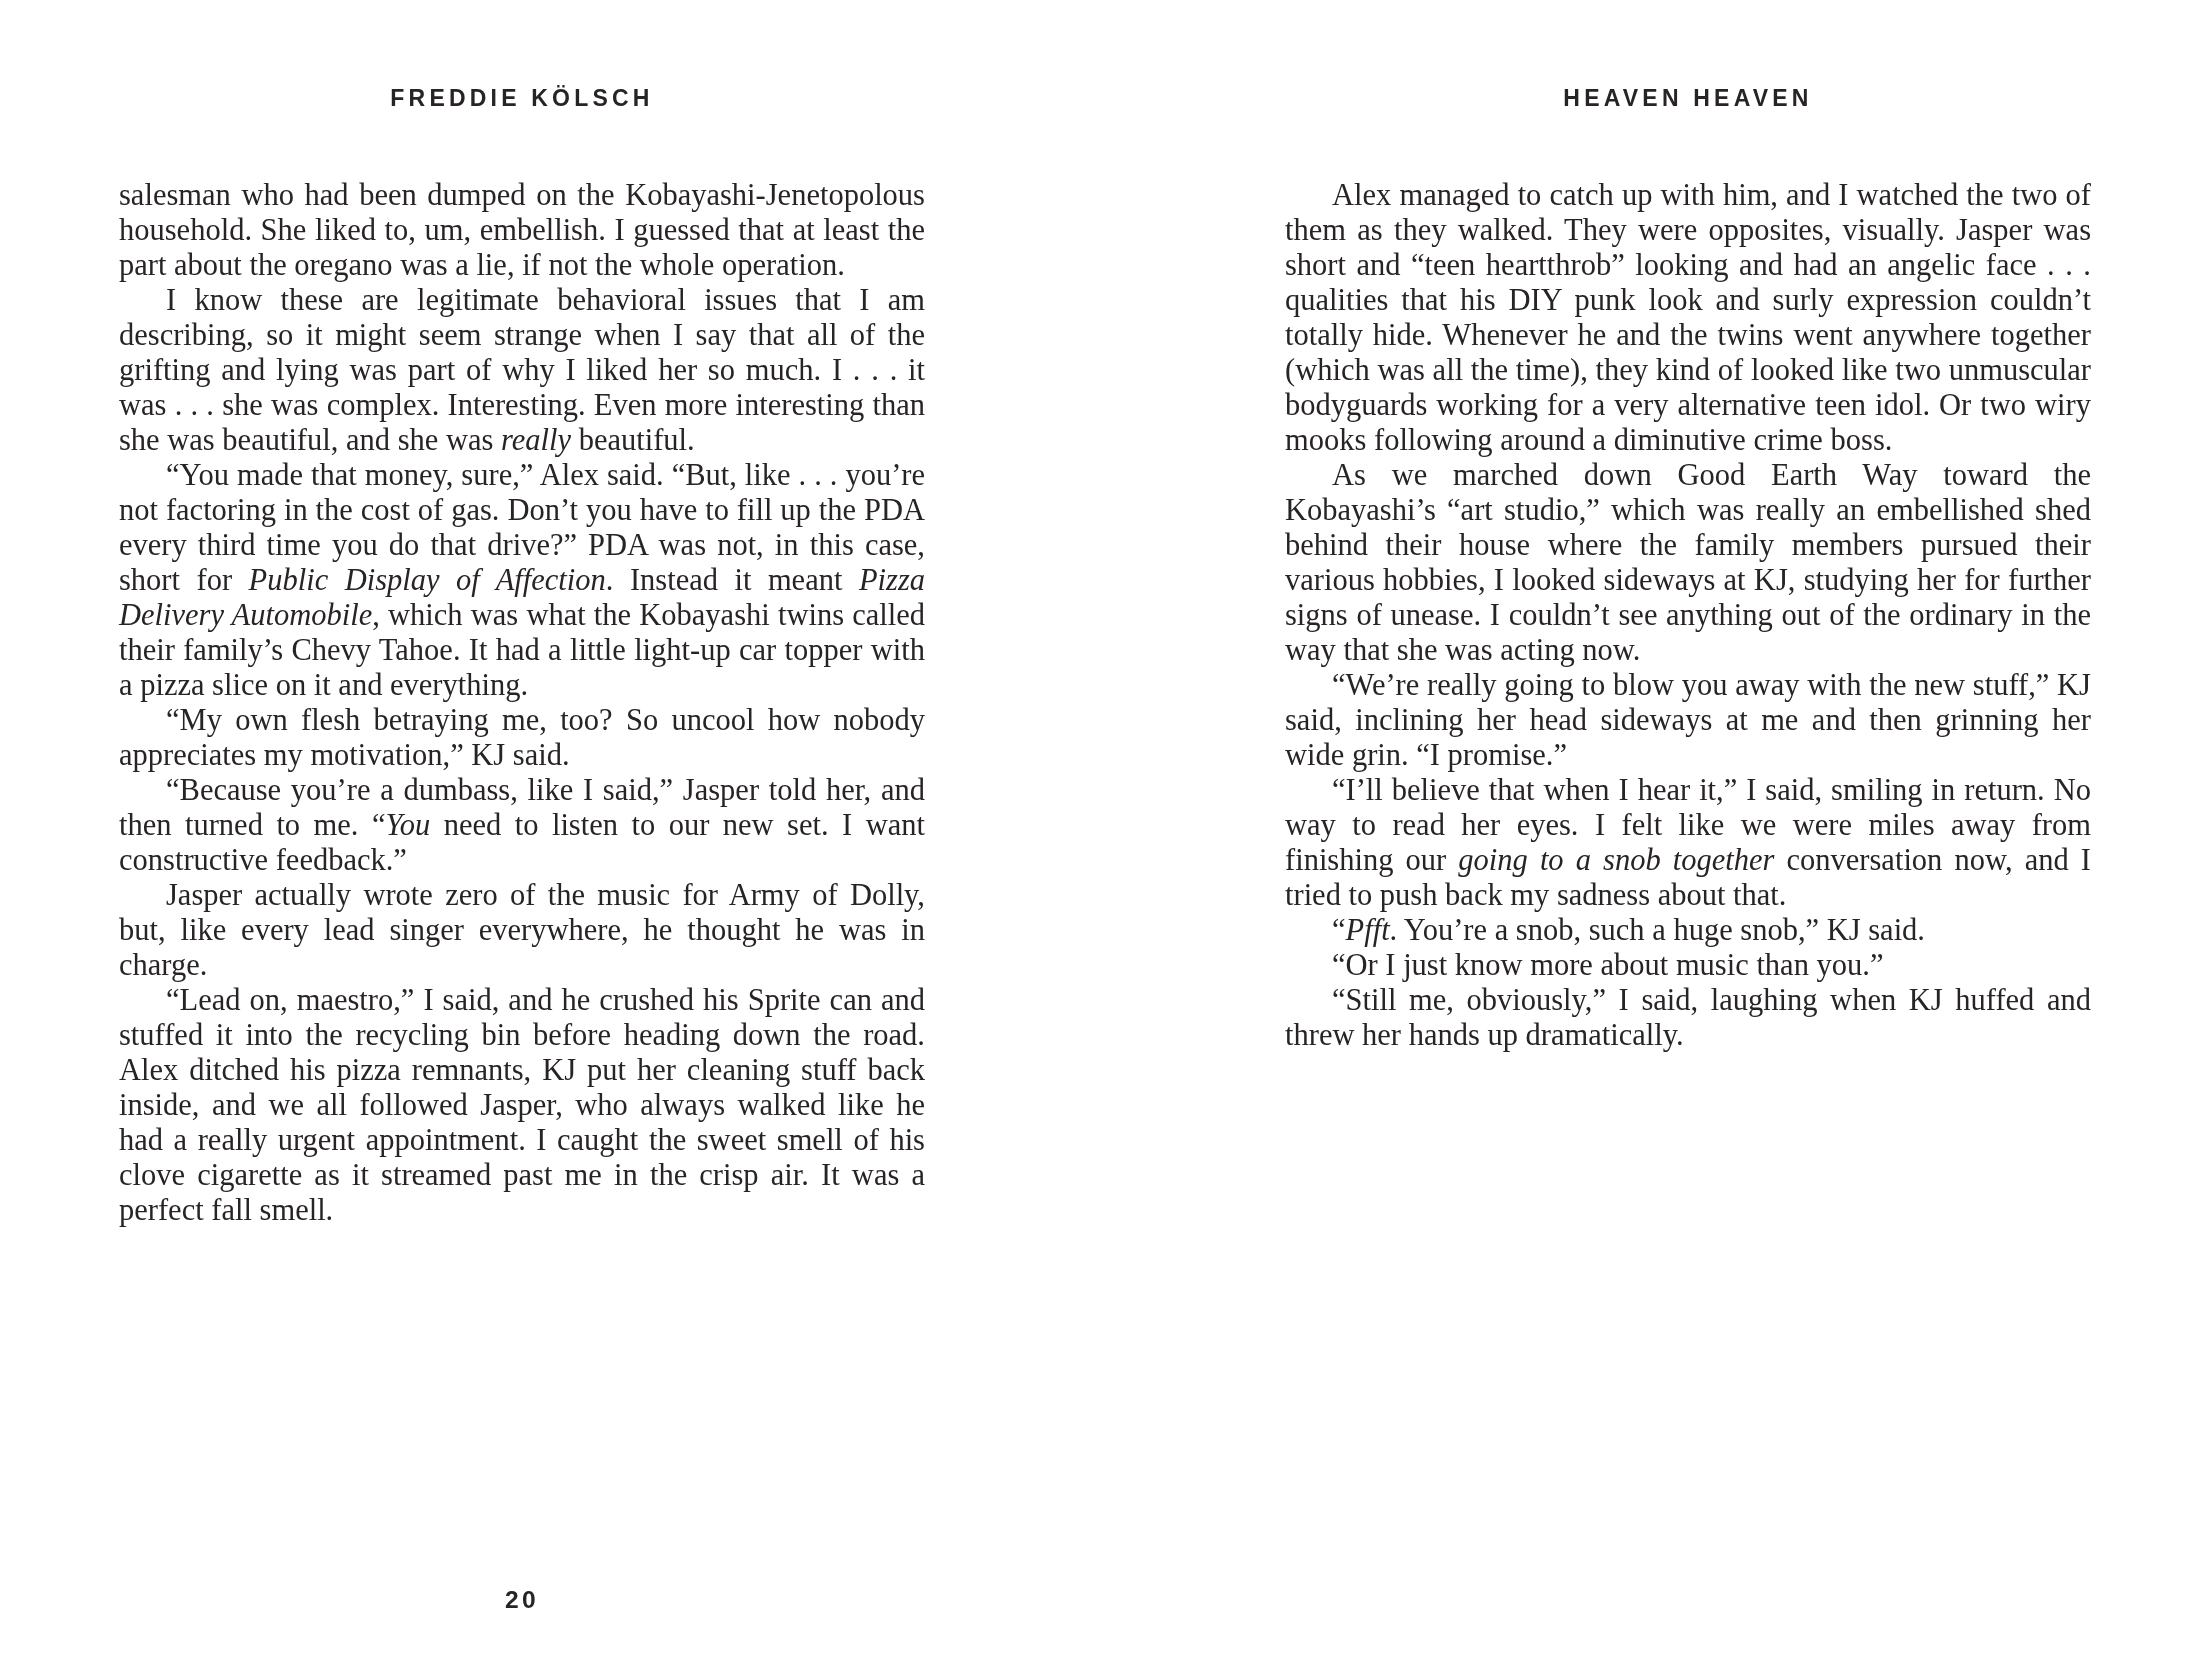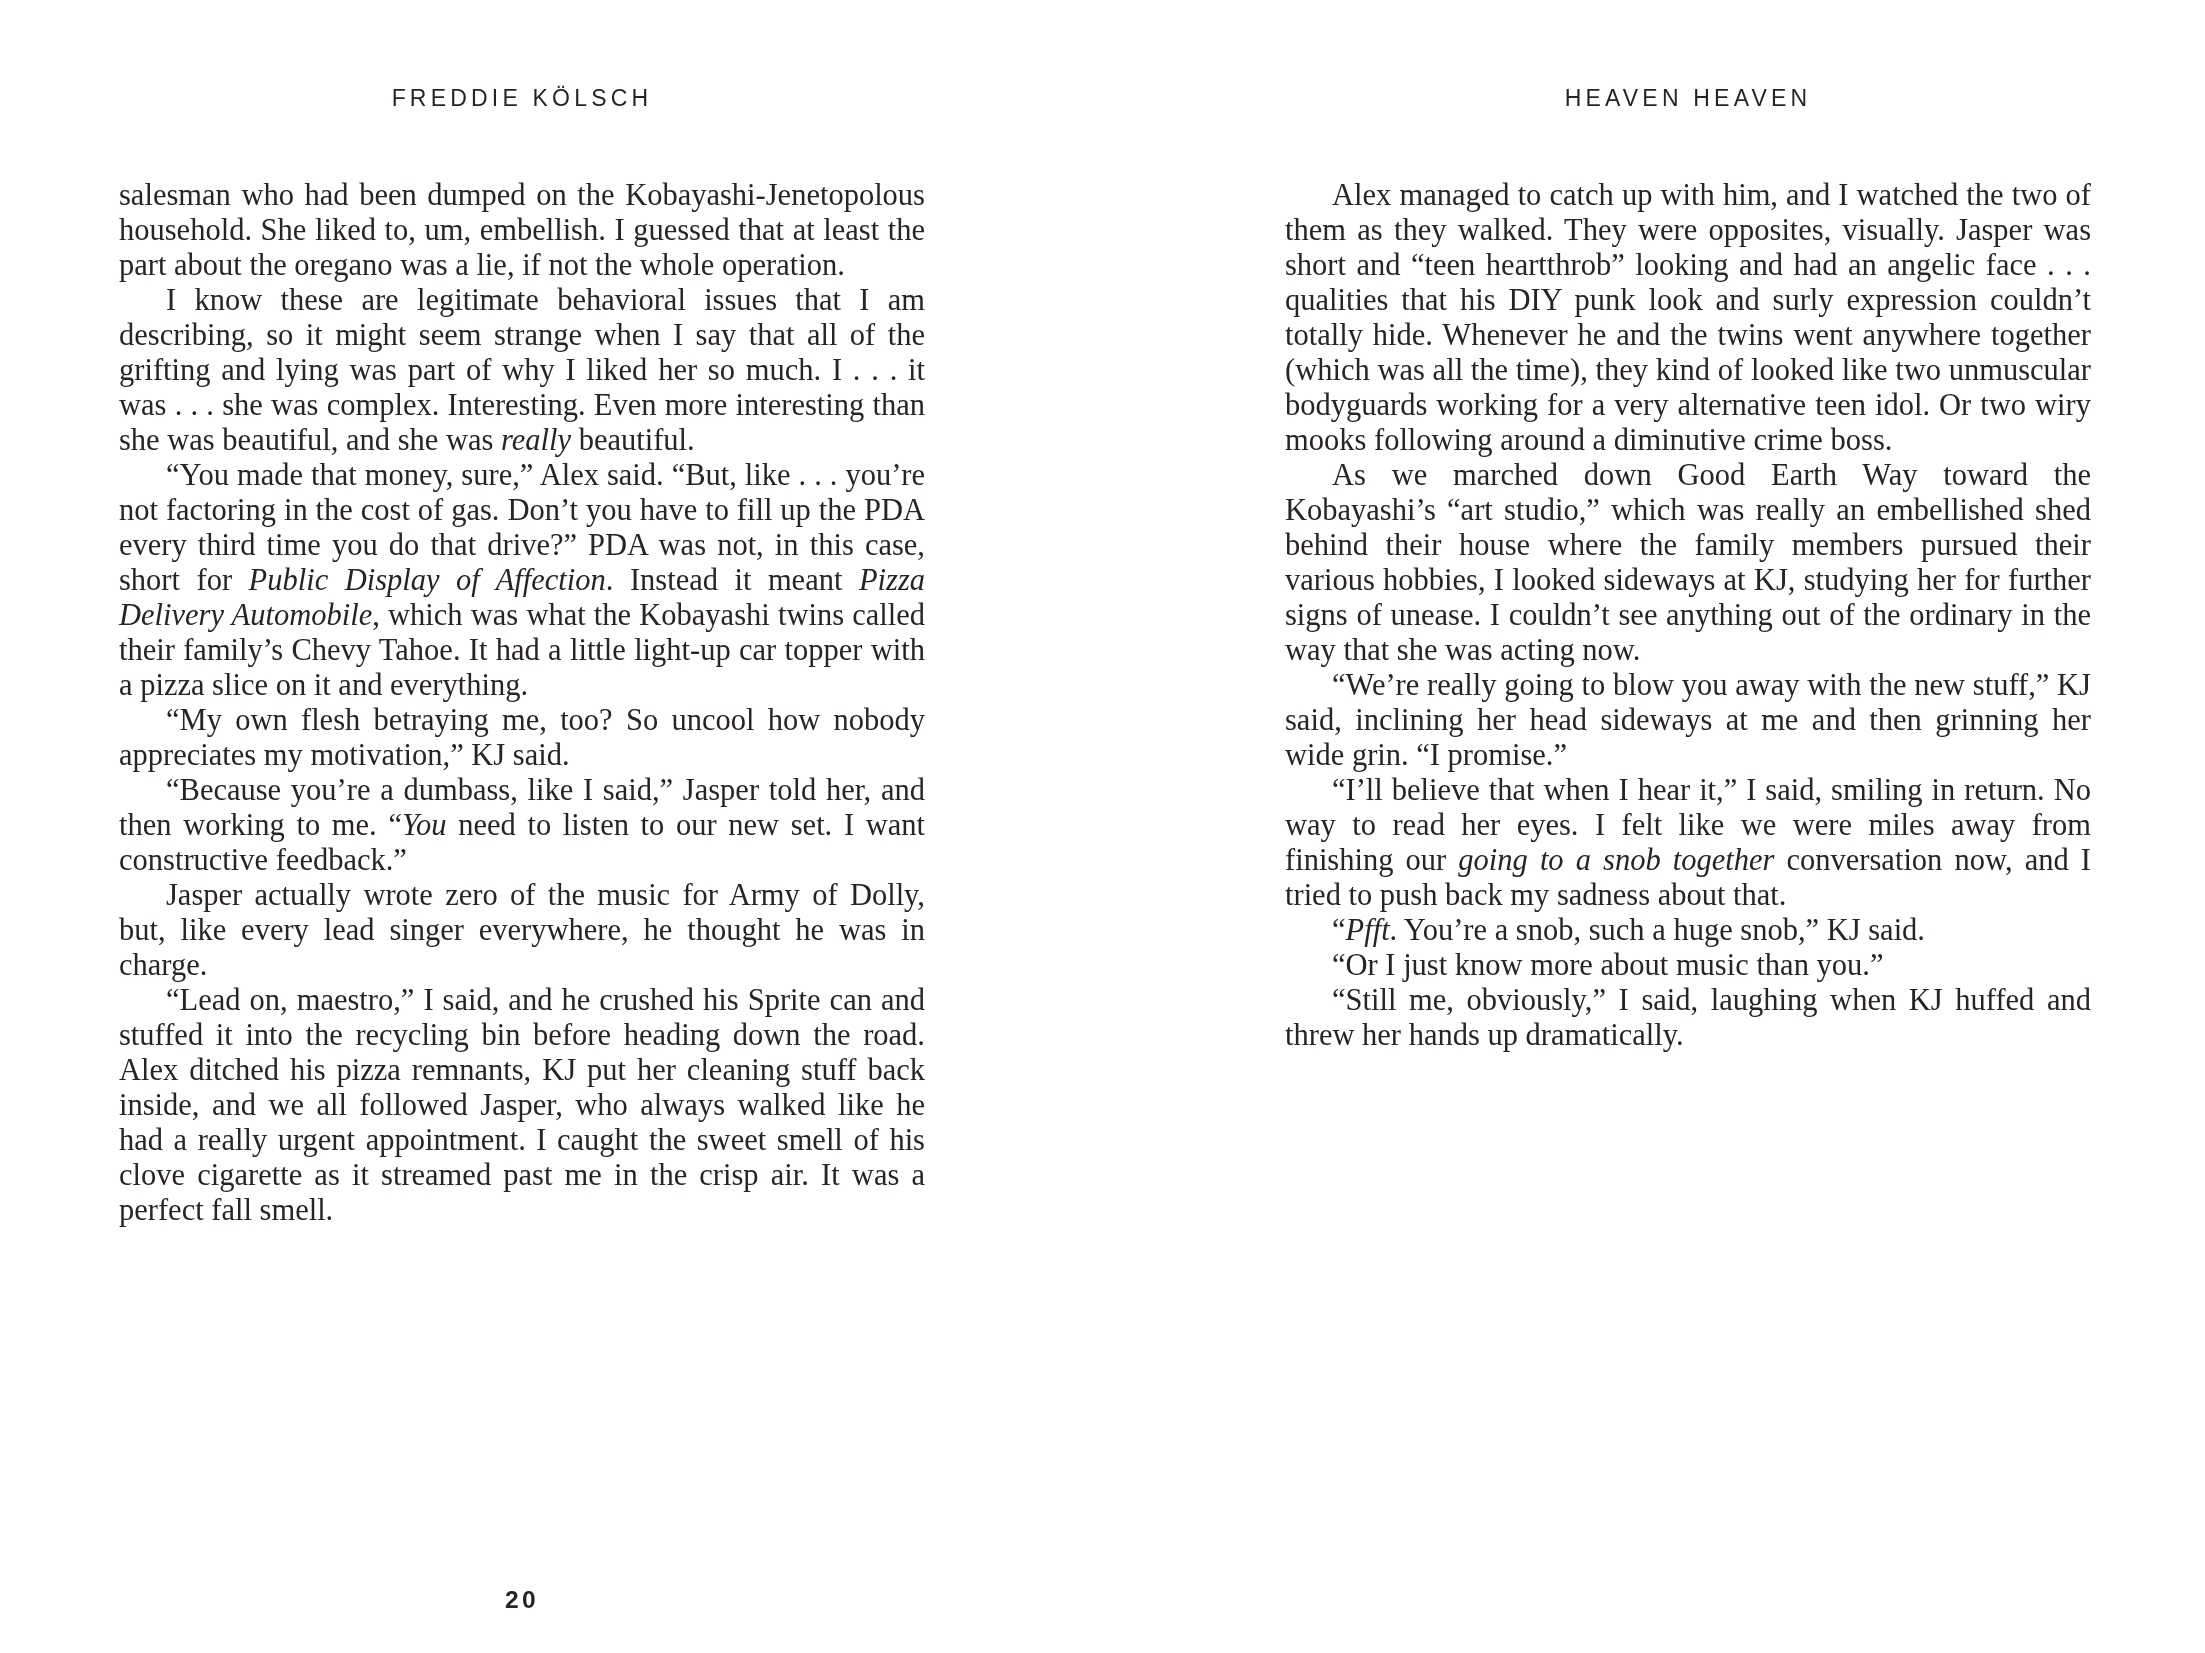--- a/index.html
+++ b/index.html
@@ -14,21 +14,21 @@
     background: #ffffff;
     overflow: hidden;
     font-family: "Liberation Serif", serif;
   }
   .running-header {
     position: absolute;
     top: 85px;
     width: 806px;
     text-align: center;
     font-family: "Liberation Sans", sans-serif;
-    font-weight: normal;
+    font-weight: bold;
     font-size: 23px;
     letter-spacing: 4.2px;
     white-space: nowrap;
   }
   .header-left  { left: 119px; }
   .header-right { left: 1285px; }
   .text-area {
     position: absolute;
     top: 178px;
     width: 806px;
@@ -65,21 +65,21 @@
 
   <div class="running-header header-left">FREDDIE KÖLSCH</div>
 
   <div class="running-header header-right">HEAVEN HEAVEN</div>
 
   <div class="text-area text-left">
       <p class="para"><span>salesman who had been dumped on the Kobayashi-Jenetopolous household. She liked to, um, embellish. I guessed that at least the part about the oregano was a lie, if not the whole operation.</span></p>
       <p class="para indent"><span>I know these are legitimate behavioral issues that I am describing, so it might seem strange when I say that all of the grifting and lying was part of why I liked her so much. I . . . it was . . . she was complex. Interesting. Even more interesting than she was beautiful, and she was </span><em>really</em><span> beautiful.</span></p>
       <p class="para indent"><span>“You made that money, sure,” Alex said. “But, like . . . you’re not factoring in the cost of gas. Don’t you have to fill up the PDA every third time you do that drive?” PDA was not, in this case, short for </span><em>Public Display of Affection</em><span>. Instead it meant </span><em>Pizza Delivery Automobile</em><span>, which was what the Kobayashi twins called their family’s Chevy Tahoe. It had a little light-up car topper with a pizza slice on it and everything.</span></p>
       <p class="para indent"><span>“My own flesh betraying me, too? So uncool how nobody appreciates my motivation,” KJ said.</span></p>
-      <p class="para indent"><span>“Because you’re a dumbass, like I said,” Jasper told her, and then working to me. “</span><em>You</em><span> need to listen to our new set. I want constructive feedback.”</span></p>
+      <p class="para indent"><span>“Because you’re a dumbass, like I said,” Jasper told her, and then turned to me. “</span><em>You</em><span> need to listen to our new set. I want constructive feedback.”</span></p>
       <p class="para indent"><span>Jasper actually wrote zero of the music for Army of Dolly, but, like every lead singer everywhere, he thought he was in charge.</span></p>
       <p class="para indent"><span>“Lead on, maestro,” I said, and he crushed his Sprite can and stuffed it into the recycling bin before heading down the road. Alex ditched his pizza remnants, KJ put her cleaning stuff back inside, and we all followed Jasper, who always walked like he had a really urgent appointment. I caught the sweet smell of his clove cigarette as it streamed past me in the crisp air. It was a perfect fall smell.</span></p>
     </div>
 
   <div class="text-area text-right">
       <p class="para indent"><span>Alex managed to catch up with him, and I watched the two of them as they walked. They were opposites, visually. Jasper was short and “teen heartthrob” looking and had an angelic face . . . qualities that his DIY punk look and surly expression couldn’t totally hide. Whenever he and the twins went anywhere together (which was all the time), they kind of looked like two unmuscular bodyguards working for a very alternative teen idol. Or two wiry mooks following around a diminutive crime boss.</span></p>
       <p class="para indent"><span>As we marched down Good Earth Way toward the Kobayashi’s “art studio,” which was really an embellished shed behind their house where the family members pursued their various hobbies, I looked sideways at KJ, studying her for further signs of unease. I couldn’t see anything out of the ordinary in the way that she was acting now.</span></p>
       <p class="para indent"><span>“We’re really going to blow you away with the new stuff,” KJ said, inclining her head sideways at me and then grinning her wide grin. “I promise.”</span></p>
       <p class="para indent"><span>“I’ll believe that when I hear it,” I said, smiling in return. No way to read her eyes. I felt like we were miles away from finishing our </span><em>going to a snob together</em><span> conversation now, and I tried to push back my sadness about that.</span></p>
       <p class="para indent"><span>“</span><em>Pfft</em><span>. You’re a snob, such a huge snob,” KJ said.</span></p>

